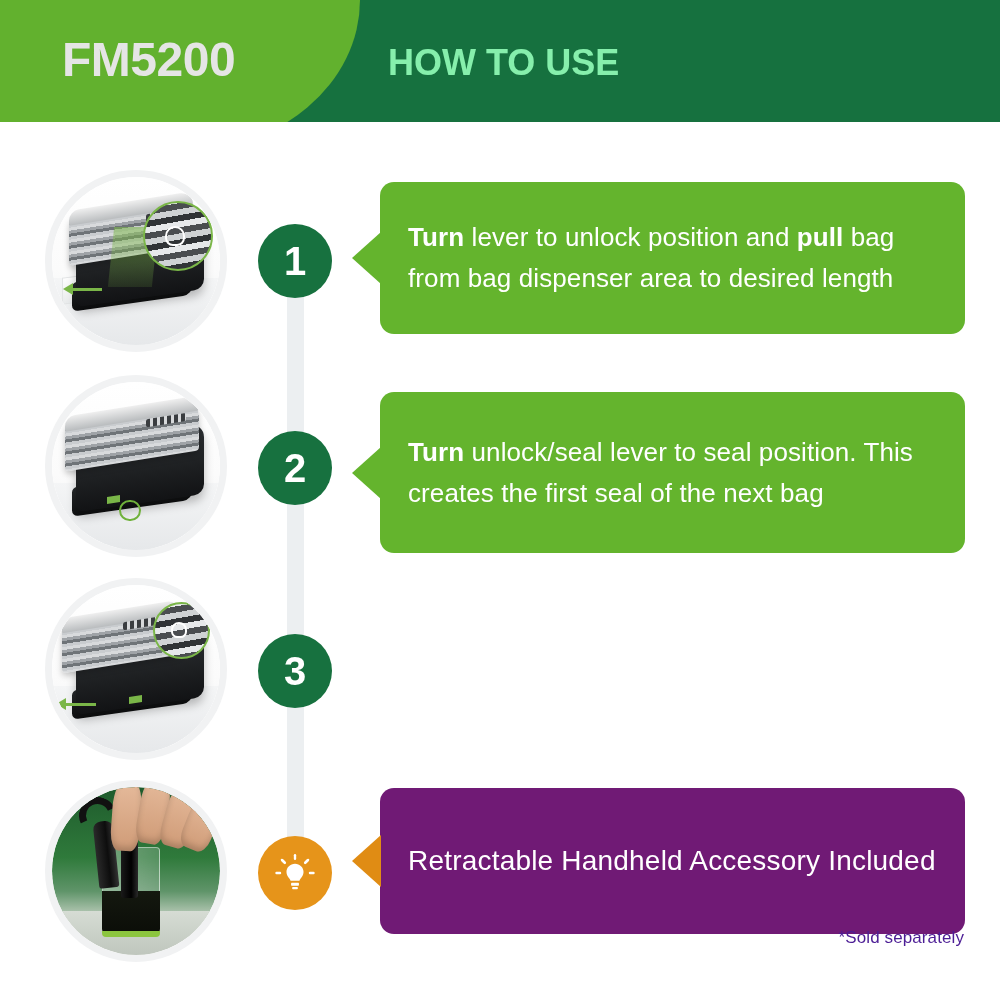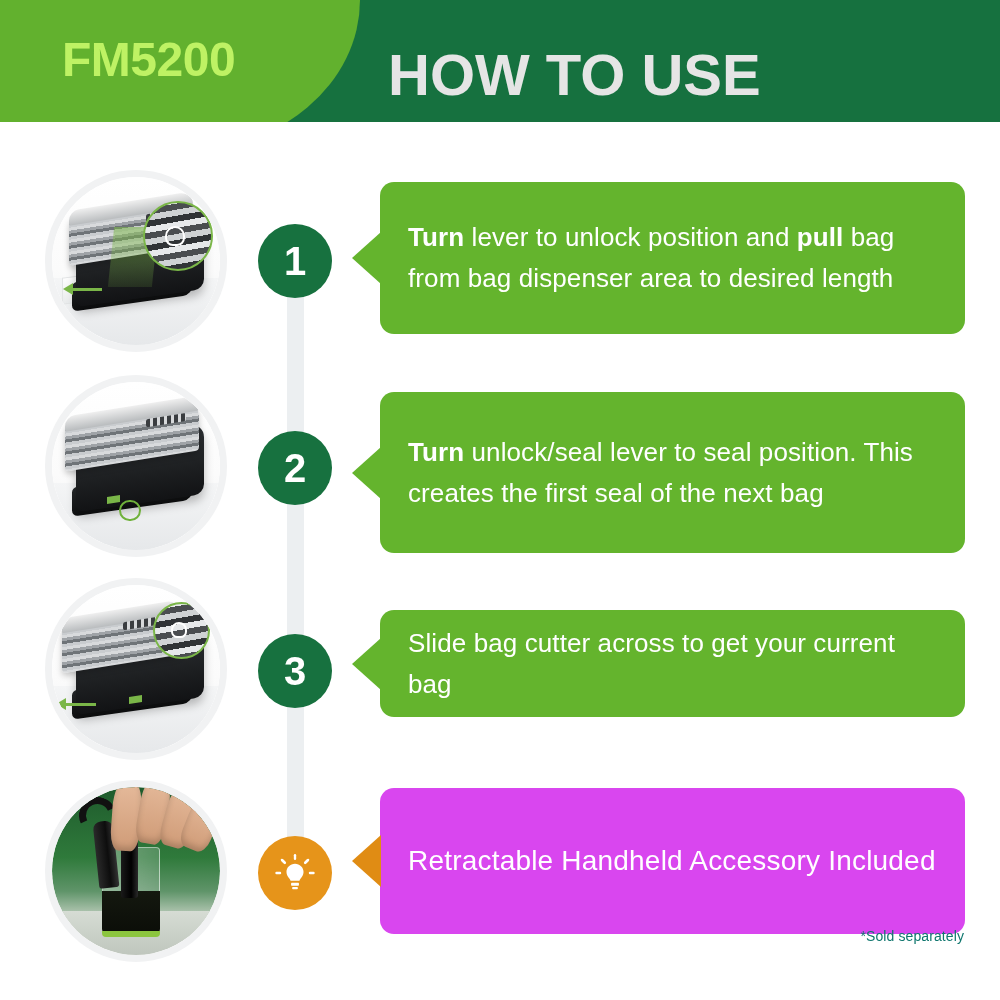--- a/index.html
+++ b/index.html
@@ -33,32 +33,32 @@
     left: -40px; top: -30px;
     width: 400px;
     height: 182px;
     background: #62b12e;
     border-bottom-right-radius: 180px 152px;
     border-top-right-radius: 0;
   }
   .header-model {
     position: absolute;
     left: 62px; top: 30px;
-    color: #bef264;
+    color: #e5e5e5;
     font-size: 48px;
     font-weight: bold;
     letter-spacing: -0.5px;
     line-height: 60px;
     z-index: 3;
   }
   .header-title {
     position: absolute;
-    left: 388px; top: 44px;
-    color: #e5e5e5;
-    font-size: 58px;
+    left: 388px; top: 32px;
+    color: #86efac;
+    font-size: 36px;
     font-weight: bold;
     letter-spacing: 0px;
     line-height: 62px;
     z-index: 3;
   }
 
   
   .connector {
     position: absolute;
     left: 287px;
@@ -278,21 +278,21 @@
     left: 380px;
     width: 585px;
     border-radius: 14px;
     background: #64b42d;
     color: #ffffff;
     display: flex;
     flex-direction: column;
     justify-content: center;
     padding: 18px 26px 18px 28px;
   }
-  .card.orange { background: #d946ef; }
+  .card.orange { background: #701a75; }
   
   .card::before {
     content: '';
     position: absolute;
     left: -28px;
     top: 50%;
     transform: translateY(-50%);
     border-top: 26px solid transparent;
     border-bottom: 26px solid transparent;
     border-right: 29px solid #64b42d;
@@ -317,22 +317,22 @@
     font-size: 18.5px;
     line-height: 27px;
     margin-top: 6px;
     font-weight: normal;
   }
 
   .footnote {
     position: absolute;
     right: 36px;
     top: 928px;
-    font-size: 14px;
-    color: #0f766e;
+    font-size: 17px;
+    color: #4c1d95;
     letter-spacing: 0.1px;
   }
 </style>
 </head>
 <body>
 
 <div id="page">
 
   <div class="header">
     <div class="header-left-shape"></div>
@@ -401,23 +401,20 @@
         <div class="dev-lid-top" style="left:6%;width:70%;"></div>
         <div class="dev-panel" style="right:34%;"></div>
         <div class="dev-arrow" style="left:8%;top:70%;"></div>
         <div class="dev-green-tab" style="left:46%;top:66%;"></div>
         <div class="dev-callout small">
             <div class="dev-callout-lever"></div>
           </div>
       </div>
     </div>
     <div class="step-badge" style="top:56px;">3</div>
-    <div class="card" style="top:32px;height:107px;">
-      <div class="card-text">Slide bag cutter across to get your current bag</div>
-    </div>
   </div>
 
   <div class="step-row" style="top:780px;height:200px;">
     <div class="thumb" style="top:0;">
       <div class="thumb-inner">
         <div class="hh-bg"></div>
         <div class="hh-counter"></div>
         <div class="hh-jar"></div>
         <div class="hh-jar-dark"></div>
         <div class="hh-greenring"></div>

